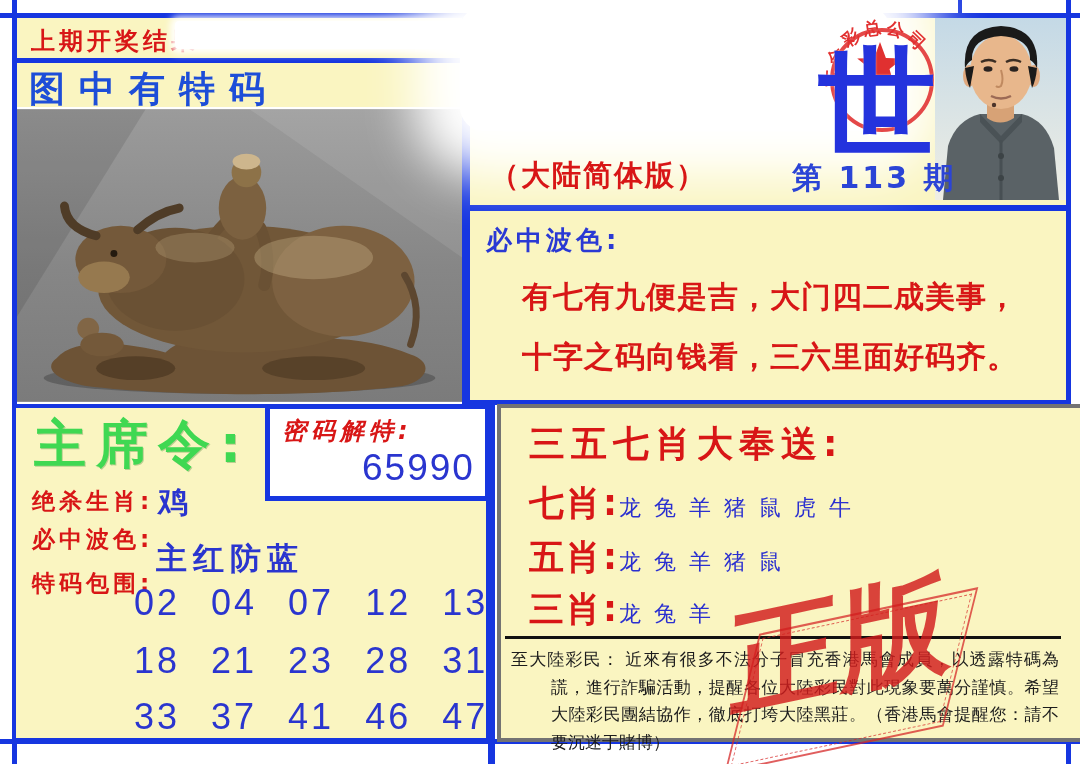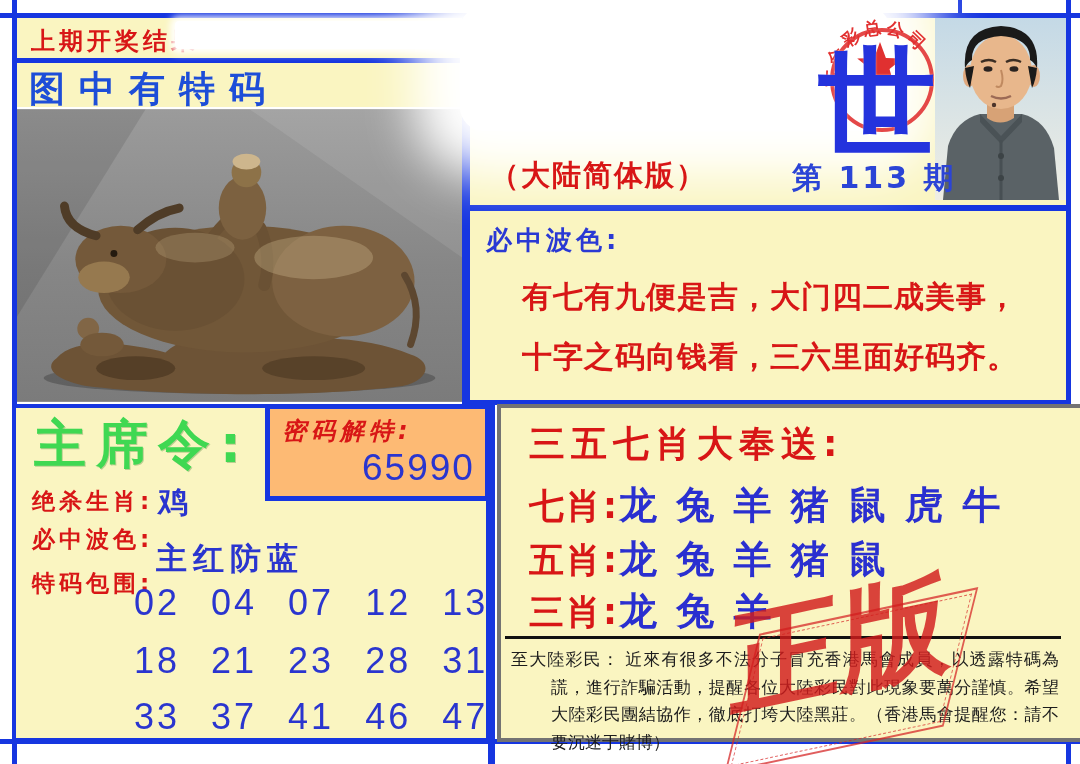--- a/index.html
+++ b/index.html
@@ -39,21 +39,21 @@
   .verse{position:absolute;font-size:30px;font-weight:bold;color:#d81616;letter-spacing:1px;white-space:nowrap;}
   #verse-1{left:52px;top:66px;}
   #verse-2{left:52px;top:126px;}
 
   
   #chairman-panel{left:12px;top:404px;width:478px;height:338px;border:4px solid #1636e0;
     box-sizing:border-box;}
   #chairman-title{left:18px;top:2px;font-size:52px;font-weight:bold;color:#3fd852;letter-spacing:10px;
     text-shadow:1px 1px 0 rgba(0,90,0,.25);}
   #secret-box{left:249px;top:-4px;width:225px;height:97px;border:5px solid #1636e0;box-sizing:border-box;
-    background:#fdba74;}
+    background:#ffffff;}
   #secret-label{left:12px;top:6px;font-size:24px;font-weight:bold;color:#d81616;letter-spacing:5px;font-style:italic;}
   #secret-value{left:0;top:38px;width:100%;text-align:center;font-size:37px;color:#2a35cf;
     font-family:"Liberation Sans",sans-serif;letter-spacing:2px;padding-left:41px;}
   .cl-label{position:absolute;font-size:23px;font-weight:bold;color:#d81616;letter-spacing:4px;}
   .cl-value{position:absolute;font-weight:bold;color:#2a35cf;}
   #kill-label{left:16px;top:78px;}
   #kill-value{left:142px;top:74px;font-size:30px;}
   #wave-label{left:16px;top:116px;}
   #wave-value{left:140px;top:130px;font-size:31px;letter-spacing:6px;}
   #surround-label{left:16px;top:160px;}
@@ -61,21 +61,21 @@
     font-family:"Liberation Sans",sans-serif;letter-spacing:3px;word-spacing:18px;white-space:nowrap;}
   #num-row-0{top:174px;}
   #num-row-1{top:232px;}
   #num-row-2{top:288px;}
 
   
   #zodiac-panel{left:497px;top:404px;width:683px;height:338px;border:4px solid #737373;box-sizing:border-box;}
   #zodiac-header{left:28px;top:12px;font-size:36px;font-weight:bold;color:#d81616;letter-spacing:6px;}
   .zodiac-row{position:absolute;left:28px;white-space:nowrap;}
   .zodiac-label{font-size:35px;font-weight:bold;color:#d81616;letter-spacing:2px;}
-  .zodiac-value{font-size:38px;font-weight:bold;color:#2a2fd0;letter-spacing:3px;}
+  .zodiac-value{font-size:22px;font-weight:normal;color:#2a2fd0;letter-spacing:3px;}
   #zodiac-row-0{top:72px;}
   #zodiac-row-1{top:126px;}
   #zodiac-row-2{top:178px;}
   #notice-divider{left:4px;top:228px;width:556px;height:3px;background:#111111;}
   #notice-text{left:10px;top:238px;width:548px;font-size:17px;line-height:1.62;color:#1c1c1c;
     font-family:"Liberation Serif",serif;padding-left:40px;text-indent:-40px;text-align:justify;box-sizing:border-box;}
 
   
   #stamp{left:238px;top:208px;width:220px;height:125px;transform:rotate(-12deg);z-index:20;}
   #stamp-frame{position:absolute;left:0;top:0;width:100%;height:100%;transform:skewX(-26deg);

